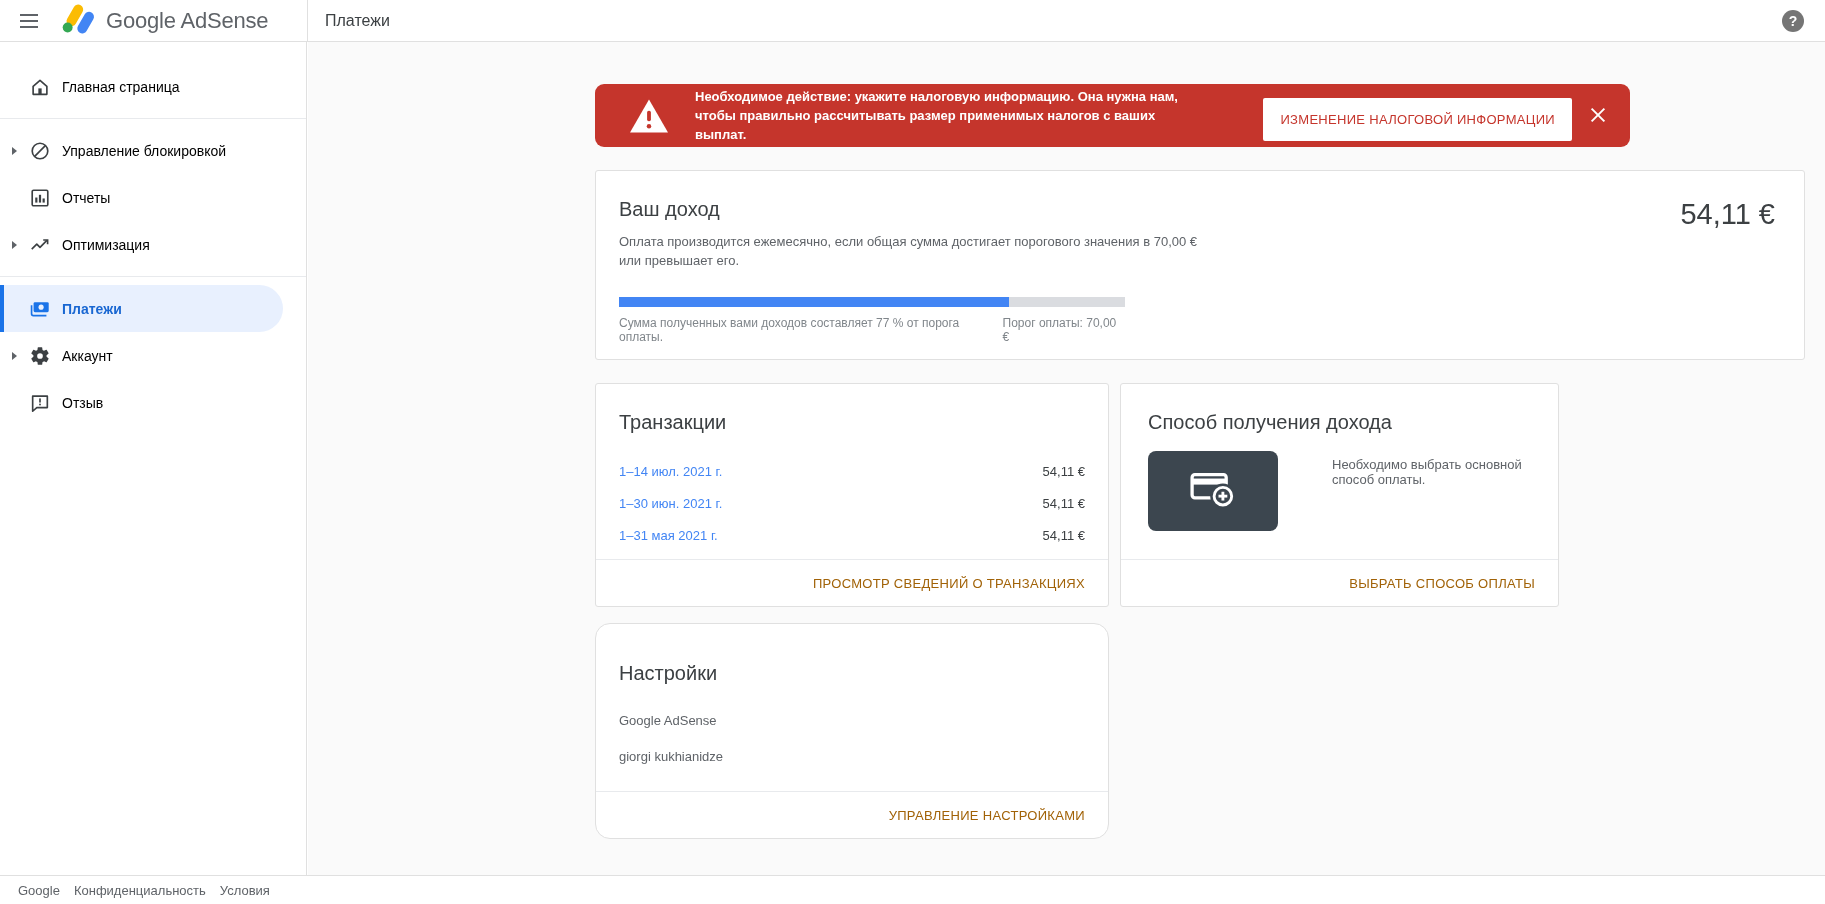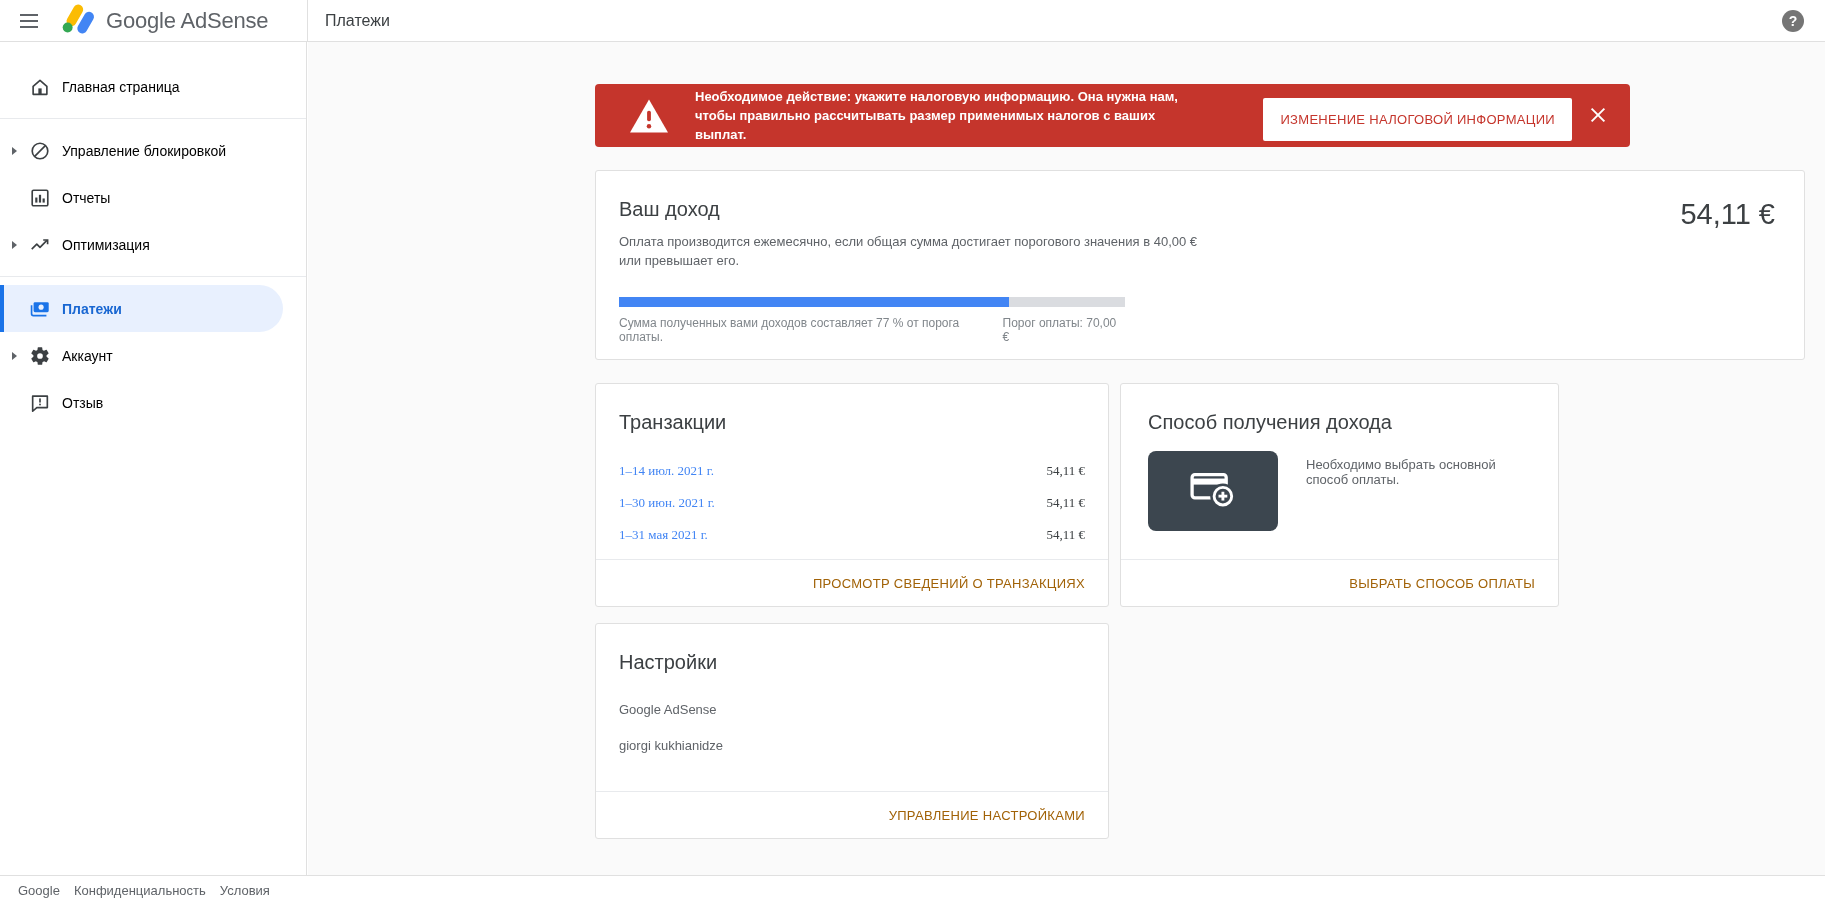--- a/index.html
+++ b/index.html
@@ -41,21 +41,21 @@
     border-top:1px solid #e0e0e0; display:flex; align-items:center; gap:14px; padding-left:18px;
     font-size:13px; color:#5f6368; z-index:25; }
   .page-footer .flink { color:#5f6368; cursor:pointer; }
 
   
   .content { position:fixed; left:308px; top:42px; width:1517px; height:833px;
     background:#fafafa; }
 
   
   .alert { position:absolute; left:287px; top:42px; width:1035px; height:63px;
-    background:#c5352c; border-radius:4px; display:flex; align-items:center; }
+    background:#c5352c; border-radius:9px; display:flex; align-items:center; }
   .alert-icon { margin-left:32px; width:44px; display:flex; justify-content:center; }
   .alert-text { margin-left:24px; width:505px; color:#fff; font-size:13px; font-weight:bold;
     line-height:19px; }
   .alert-btn { position:absolute; right:58px; top:14px; height:43px; background:#fff;
     color:#c5352c; border:none; border-radius:2px; font-size:13px; padding:0 17px;
     font-family:inherit; letter-spacing:0.3px; cursor:pointer; }
   .alert-close { position:absolute; right:22px; top:21px; width:20px; height:20px;
     cursor:pointer; }
   .alert-close::before, .alert-close::after { content:""; position:absolute; left:9px; top:1px;
     width:2px; height:18px; background:#fff; }
@@ -75,31 +75,31 @@
   .income-desc { margin-top:11px; font-size:13px; color:#5f6368; line-height:19px; max-width:600px; }
   .income-amount { position:absolute; right:29px; top:27px; font-size:29px; color:#3c4043; }
   .progress-wrap { margin-top:27px; width:506px; }
   .progress-track { width:506px; height:10px; background:#dadce0; }
   .progress-fill { height:10px; background:#4285f4; }
   .progress-labels { margin-top:9px; display:flex; justify-content:space-between;
     font-size:12px; color:#80868b; }
 
   .tx-card { left:287px; top:341px; width:514px; height:224px; padding:27px 23px 0 23px; }
   .tx-rows { margin-top:21px; }
-  .tx-row { height:32px; display:flex; align-items:center; justify-content:space-between;font-family:Liberation Serif, serif; }
+  .tx-row { height:32px; display:flex; align-items:center; justify-content:space-between; }
   .tx-period { font-size:13px; color:#4285f4; cursor:pointer; }
   .tx-amount { font-size:13px; color:#3c4043; }
 
   .pm-card { left:812px; top:341px; width:439px; height:224px; padding:27px 27px 0 27px; }
-  .pm-body { display:flex; margin-top:17px; }
+  .pm-body { display:flex; margin-top:17px;gap:26px; }
   .pm-tile { width:130px; height:80px; background:#3c464f; border-radius:8px; flex:none;
     display:flex; align-items:center; justify-content:center; }
   .pm-msg { margin-left:28px; margin-top:6px; font-size:13px; color:#5f6368; }
 
-  .settings-card { left:287px; top:581px; width:514px; height:216px; padding:27px 23px 0 23px; }
+  .settings-card { left:287px; top:581px; width:514px; height:216px; padding:38px 23px 0 23px;border-radius:15px; }
   .settings-line { font-size:13px; color:#5f6368; }
   .settings-line + .settings-line { margin-top:21px; }
   .settings-lines { margin-top:28px; }
 </style>
 </head>
 <body>
 
 <div class="header">
   <div class="hamburger">
       <span></span>
@@ -226,21 +226,21 @@
           <circle cx="12" cy="17" r="1.3" fill="#c5352c"></circle>
         </svg>
     </span>
     <div class="alert-text">Необходимое действие: укажите налоговую информацию. Она нужна нам, чтобы правильно рассчитывать размер применимых налогов с ваших выплат.</div>
     <button class="alert-btn">ИЗМЕНЕНИЕ НАЛОГОВОЙ ИНФОРМАЦИИ</button>
     <div class="alert-close"></div>
   </div>
 
   <section class="card income-card">
     <h2 class="card-title">Ваш доход</h2>
-    <p class="income-desc">Оплата производится ежемесячно, если общая сумма достигает порогового значения в 40,00 € или превышает его.</p>
+    <p class="income-desc">Оплата производится ежемесячно, если общая сумма достигает порогового значения в 70,00 € или превышает его.</p>
     <div class="income-amount">54,11 €</div>
     <div class="progress-wrap">
       <div class="progress-track">
         <div class="progress-fill" style="width: 77%;"></div>
       </div>
       <div class="progress-labels">
         <span>Сумма полученных вами доходов составляет 77 % от порога оплаты.</span>
         <span>Порог оплаты: 70,00 €</span>
       </div>
     </div>

